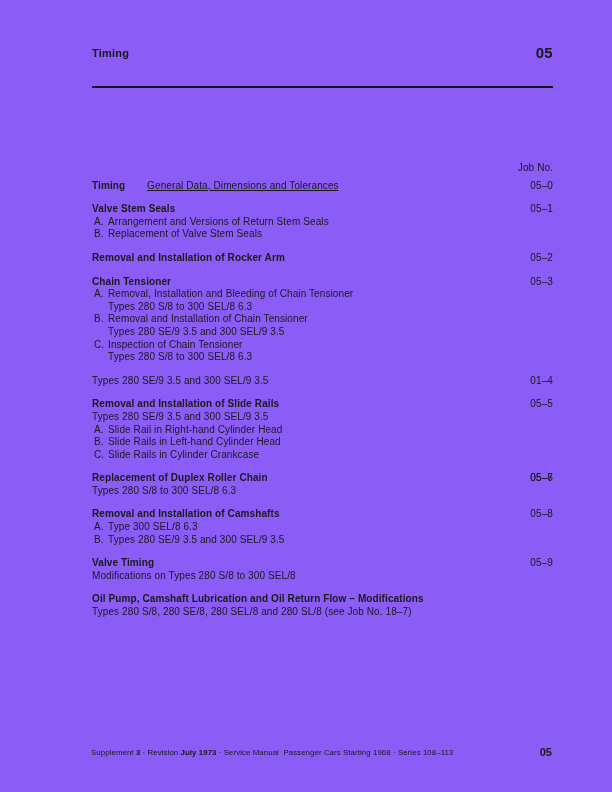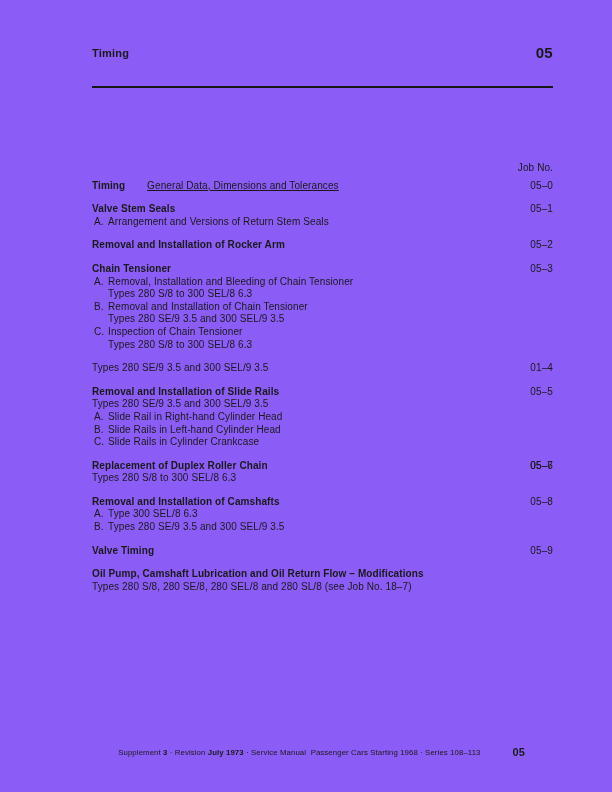--- a/index.html
+++ b/index.html
@@ -36,21 +36,21 @@
   .entry-title-suffix { font-weight: normal; margin-left: 19px; text-decoration: underline; }
   .entry-job { position: absolute; right: 0; top: 0; font-weight: normal; }
 
   .line { padding-left: 2px; }
   .line .line-label { display: inline-block; width: 14px; }
   .line.cont { padding-left: 16px; }
   .line.plain { padding-left: 0; }
 
   .page-footer {
     position: absolute; left: 91px; top: 746px; width: 461px;
-    display: flex; justify-content: center; align-items: flex-end; gap: 32px;
+    display: flex; justify-content: space-between; align-items: flex-end; gap: 32px;
   }
   .footer-text { font-size: 7.8px; line-height: 11px; letter-spacing: 0.1px; white-space: pre; }
   .footer-text .b { font-weight: bold; }
   .footer-page { font-weight: bold; font-size: 11px; line-height: 12px; }
 </style>
 </head>
 <body>
 
 <div class="page">
 
@@ -74,20 +74,21 @@
   </section>
 
   <section class="entry">
     <div class="entry-head">
       <span class="entry-title">Valve Stem Seals</span>
       
       <span class="entry-job">05–1</span>
     </div>
     <div class="entry-lines">
             <div class="line labeled"><span class="line-label">A.</span><span>Arrangement and Versions of Return Stem Seals</span></div>
+            <div class="line labeled"><span class="line-label">B.</span><span>Replacement of Valve Stem Seals</span></div>
           </div>
   </section>
 
   <section class="entry">
     <div class="entry-head">
       <span class="entry-title">Removal and Installation of Rocker Arm</span>
       
       <span class="entry-job">05–2</span>
     </div>
 
@@ -163,20 +164,23 @@
             <div class="line labeled"><span class="line-label">B.</span><span>Types 280 SE/9 3.5 and 300 SEL/9 3.5</span></div>
           </div>
   </section>
 
   <section class="entry">
     <div class="entry-head">
       <span class="entry-title">Valve Timing</span>
       
       <span class="entry-job">05–9</span>
     </div>
+    <div class="entry-lines">
+            <div class="line plain"><span>Modifications on Types 280 S/8 to 300 SEL/8</span></div>
+          </div>
   </section>
 
   <section class="entry">
     <div class="entry-head">
       <span class="entry-title">Oil Pump, Camshaft Lubrication and Oil Return Flow – Modifications</span>
       
       
     </div>
     <div class="entry-lines">
             <div class="line plain"><span>Types 280 S/8, 280 SE/8, 280 SEL/8 and 280 SL/8 (see Job No. 18–7)</span></div>

